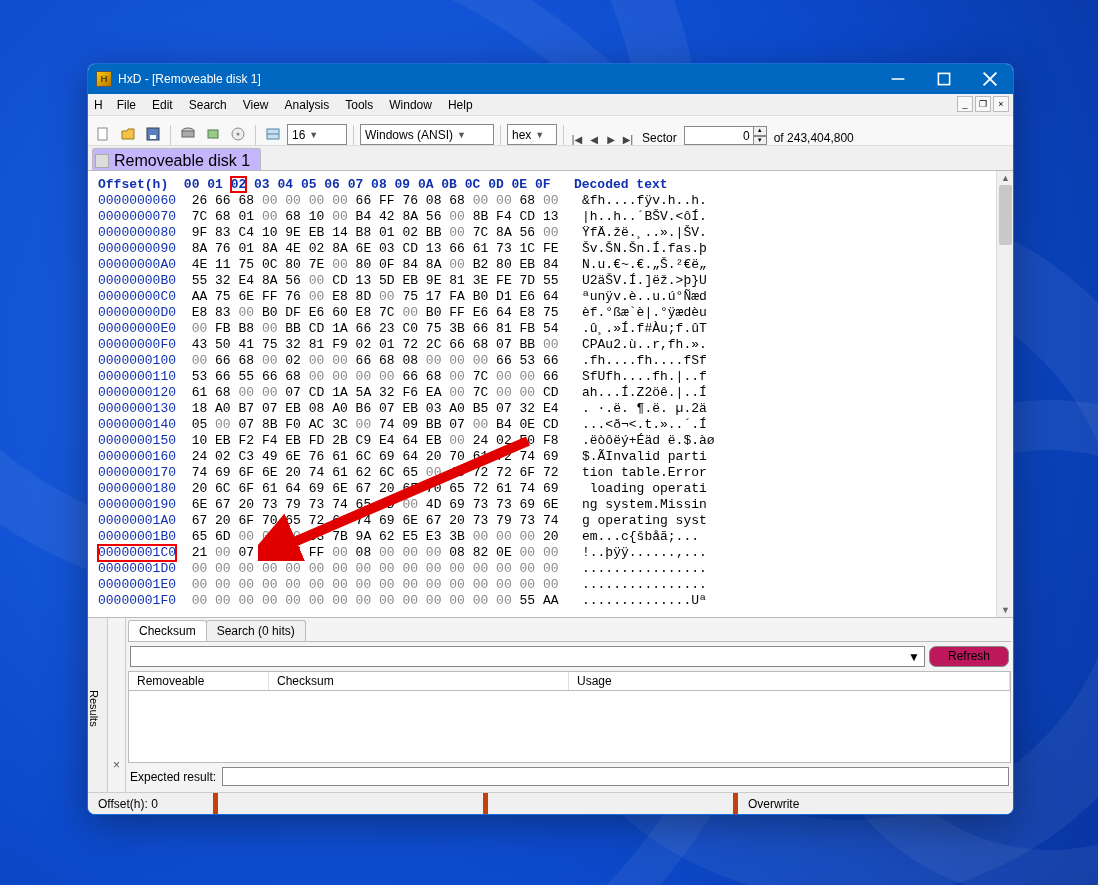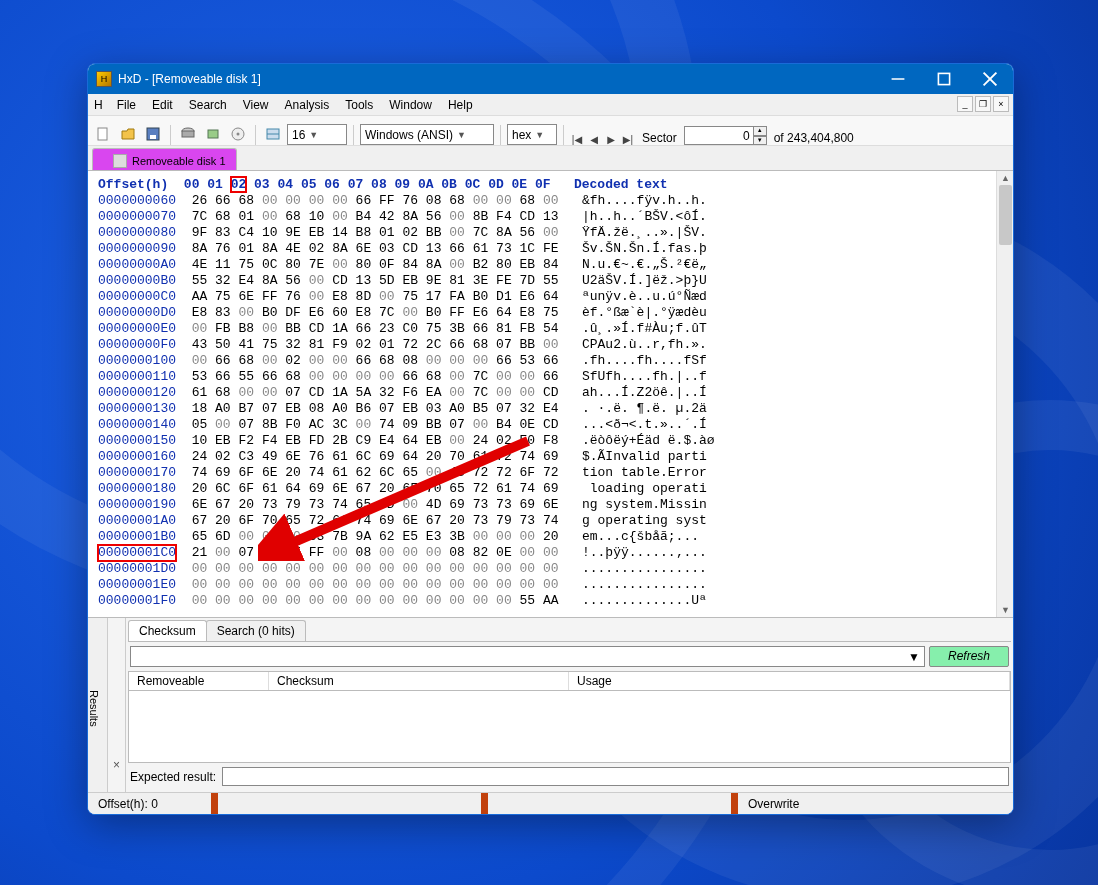--- a/index.html
+++ b/index.html
@@ -109,29 +109,29 @@
 
   .doctabs {
     height: 24px;
     background: #f0f0f0;
     display: flex;
     align-items: flex-end;
     padding-left: 4px;
   }
   .doctab {
     height: 22px;
-    background: #d946ef;
+    background: #c4b5fd;
     border: 1px solid #bbb;
     border-bottom: none;
     border-radius: 3px 3px 0 0;
-    padding: 2px 10px 0 20px;
+    padding: 2px 10px 0 2px;
     display: flex;
     align-items: center;
     gap: 5px;
-    font-size: 11px;
+    font-size: 16px;
   }
   .doctab .icon { width:14px; height:14px; background:#ddd; border:1px solid #aaa; display:inline-block;}
 
   .hexview {
     flex: 1;
     background: #fff;
     overflow: hidden;
     position: relative;
     border-top: 1px solid #bbb;
   }
@@ -174,36 +174,36 @@
     background:#f0f0f0;
     border-right:1px solid #ccc;
   }
   .bottom-main { flex:1; display:flex; flex-direction:column; padding:2px;}
   .bottom-close { width:18px; border-right:1px solid #ccc; text-align:center; padding-top:140px; font-size:12px; color:#555;}
   .sub-tabs { height:22px; display:flex; border-bottom:1px solid #bbb; background:#f4f4f4;}
   .sub-tab { padding:3px 10px; font-size:12px; background:#fff; border:1px solid #bbb; border-bottom:none; margin-right:-1px; border-radius:3px 3px 0 0;}
   .sub-tab.inactive { background:#f0f0f0;}
   .filter-row { display:flex; gap:4px; padding:4px 2px;}
   .filter-row .dd { flex:1; height:21px; border:1px solid #888; background:#fff; display:flex; align-items:center; justify-content:flex-end; padding-right:4px;}
-  .refresh-btn { width:80px; height:21px; border:1px solid #888; background:#86efac; border-radius:2px; text-align:center; line-height:19px; font-size:12px;font-style:italic;}
+  .refresh-btn { width:80px; height:21px; border:1px solid #888; background:#be185d; border-radius:7px; text-align:center; line-height:19px; font-size:12px;}
   .table-hdr { display:flex; border:1px solid #bbb; background:#fff; height:20px; font-size:12px;}
   .table-hdr div { padding:2px 8px; border-right:1px solid #ddd;}
   .table-body { flex:1; background:#fff; border:1px solid #bbb; border-top:none;}
   .expected-row { display:flex; align-items:center; gap:6px; padding:4px 2px;justify-content:flex-end;}
   .expected-row input { flex:1; height:19px; border:1px solid #888; padding:0 4px; font-size:12px;}
 
   .statusbar {
     height: 22px;
     background:#f0f0f0;
     border-top:1px solid #ccc;
     display:flex;
     align-items:center;
     font-size:12px;
   }
-  .statusbar .cell { padding:0 10px; border-right:7px solid #c2410c; height:100%; display:flex; align-items:center;}
+  .statusbar .cell { padding:0 10px; border-right:5px solid #c2410c; height:100%; display:flex; align-items:center;}
   .statusbar .cell:last-child{border:none;}
   .statusbar .spacer{flex:1;}
   svg.icon { width:16px; height:16px; }
 </style>
 </head>
 <body>
 
 <div class="wallpaper-swirl sw1"></div>
 <div class="wallpaper-swirl sw2"></div>
 <div class="wallpaper-swirl sw3"></div>

